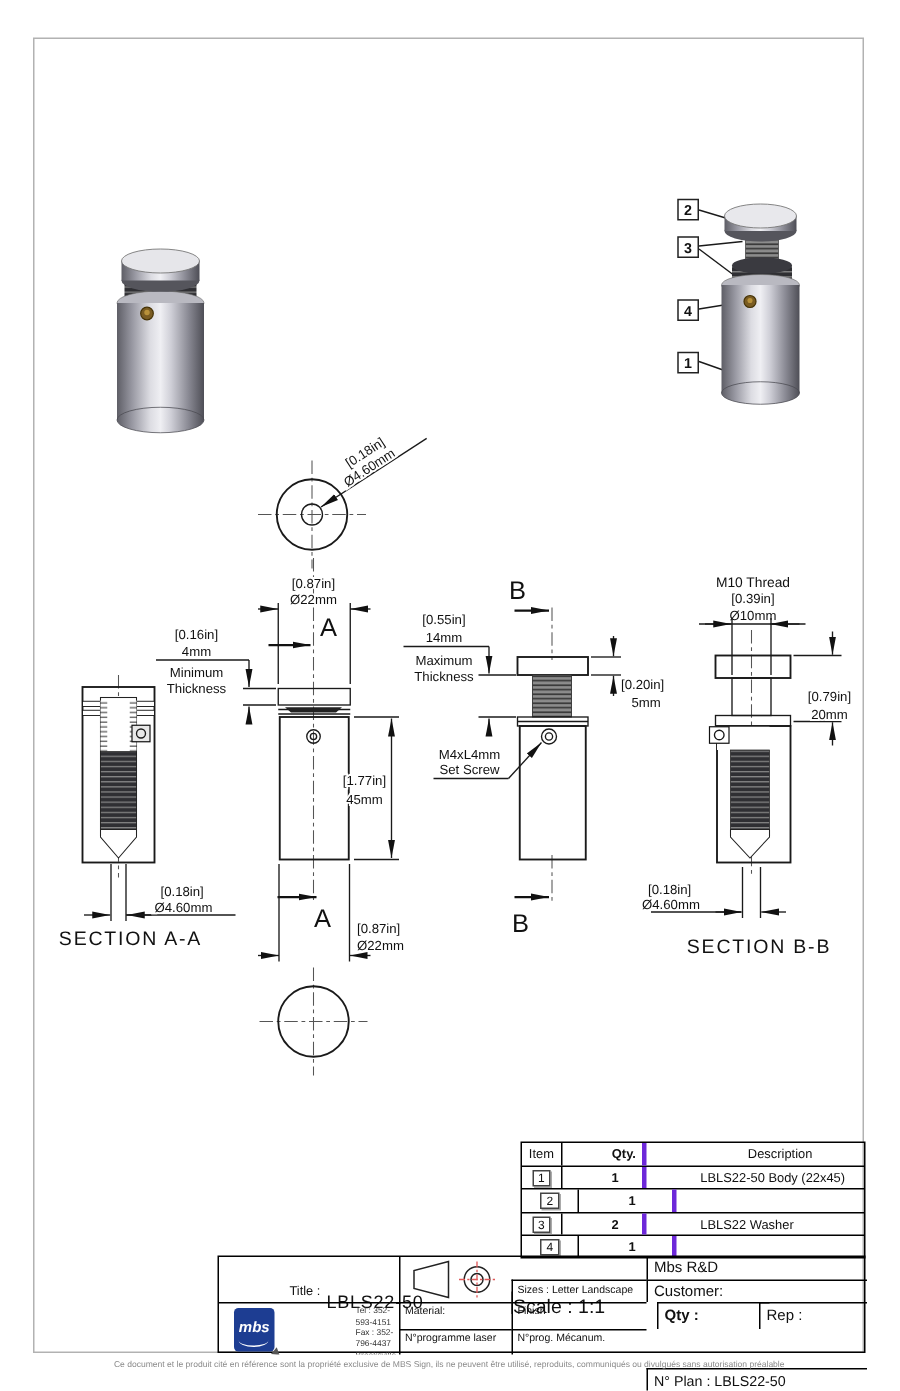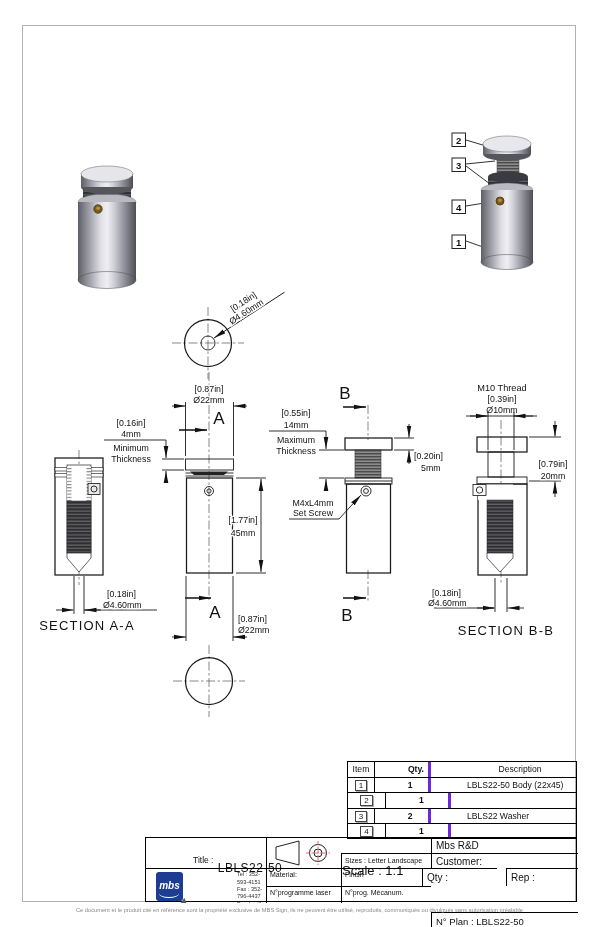--- a/index.html
+++ b/index.html
@@ -48,21 +48,21 @@
             align-items:center;justify-content:center;}
   .scalecell{left:195px;top:0;width:90px;height:15px;padding:2px 0 0 0;font-size:13px;margin-top:23px;}
   .sizescell{left:195px;top:15px;width:90px;height:15px;padding:3px 0 0 3px;font-size:7px;}
   .mbscell{left:285px;top:0;width:147px;height:15px;padding:2px 0 0 4px;font-size:10px;}
   .custcell{left:285px;top:15px;width:147px;height:15px;padding:2px 0 0 4px;font-size:10px;}
   .logocell{left:0;top:30px;width:120px;height:35px;display:flex;align-items:center;gap:48px;}
   .matcell{left:120px;top:30px;width:75px;height:18px;padding:2px 0 0 3px;font-size:7px;}
   .proglcell{left:120px;top:48px;width:75px;height:17px;padding:2px 0 0 3px;font-size:7px;}
   .fincell{left:195px;top:30px;width:90px;height:18px;padding:2px 0 0 3px;font-size:7px;}
   .progmcell{left:195px;top:48px;width:90px;height:17px;padding:2px 0 0 3px;font-size:7px;}
-  .qtycell{left:276px;top:30px;width:75px;height:18px;padding:3px 0 0 4px;font-size:10px;}
+  .qtycell{left:292px;top:30px;width:75px;height:18px;padding:3px 0 0 4px;font-size:10px;font-weight:bold;}
   .repcell{left:360px;top:30px;width:72px;height:18px;padding:3px 0 0 4px;font-size:10px;}
   .plancell{left:285px;top:42px;width:147px;height:17px;padding:3px 0 0 4px;font-size:9.5px;margin-top:32px;}
 
   .logobox{position:relative;width:27px;height:29px;background:#1d3d92;border-radius:3px;
            margin-left:10px;flex:0 0 auto;}
   .logobox .mbs{position:absolute;left:0;right:0;top:8px;text-align:center;color:#fff;
                 font-style:italic;font-weight:bold;font-size:10px;}
   .logobox .swoosh{position:absolute;left:3px;bottom:3px;width:20px;height:8px;
                    border-bottom:1.6px solid #fff;border-radius:50%;}
   .logobox .tip{position:absolute;right:-4px;bottom:-4px;width:0;height:0;

